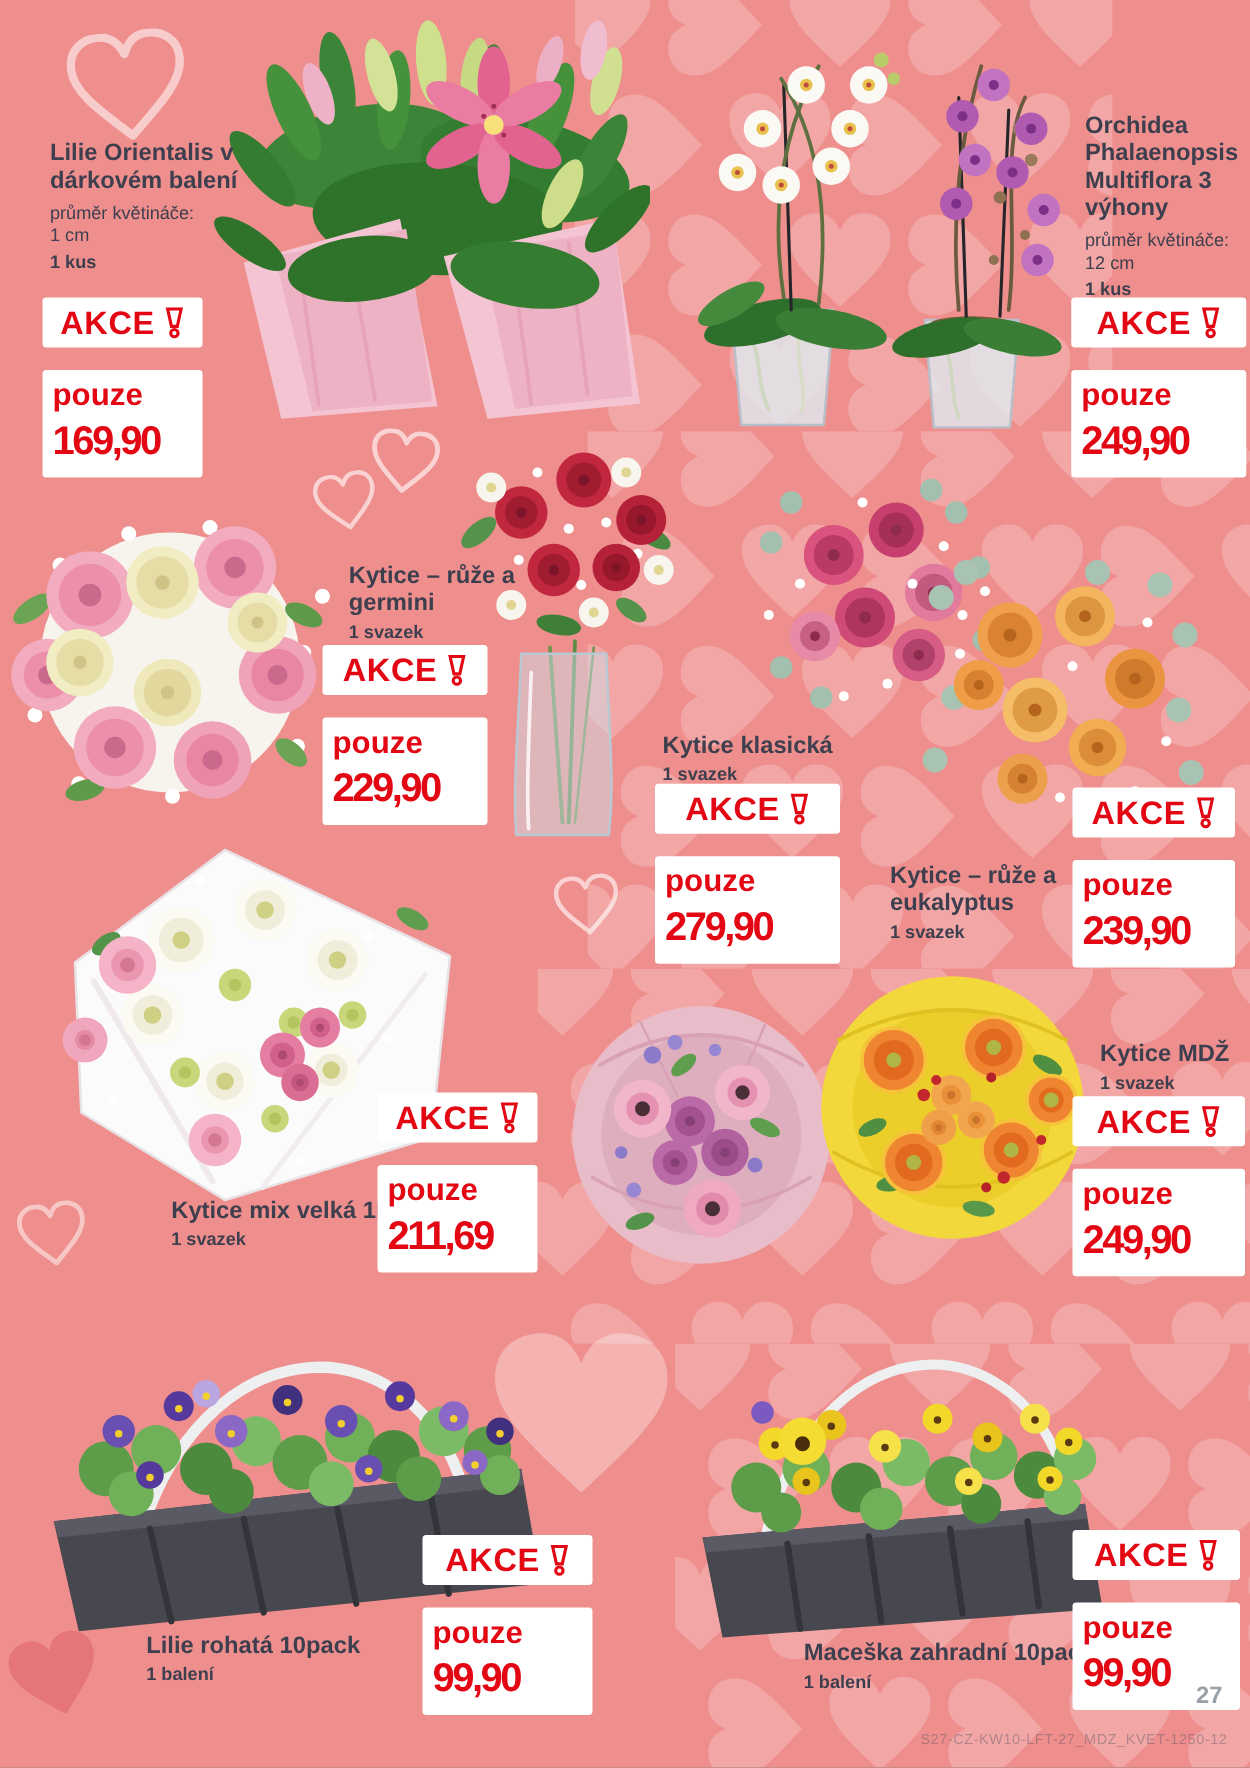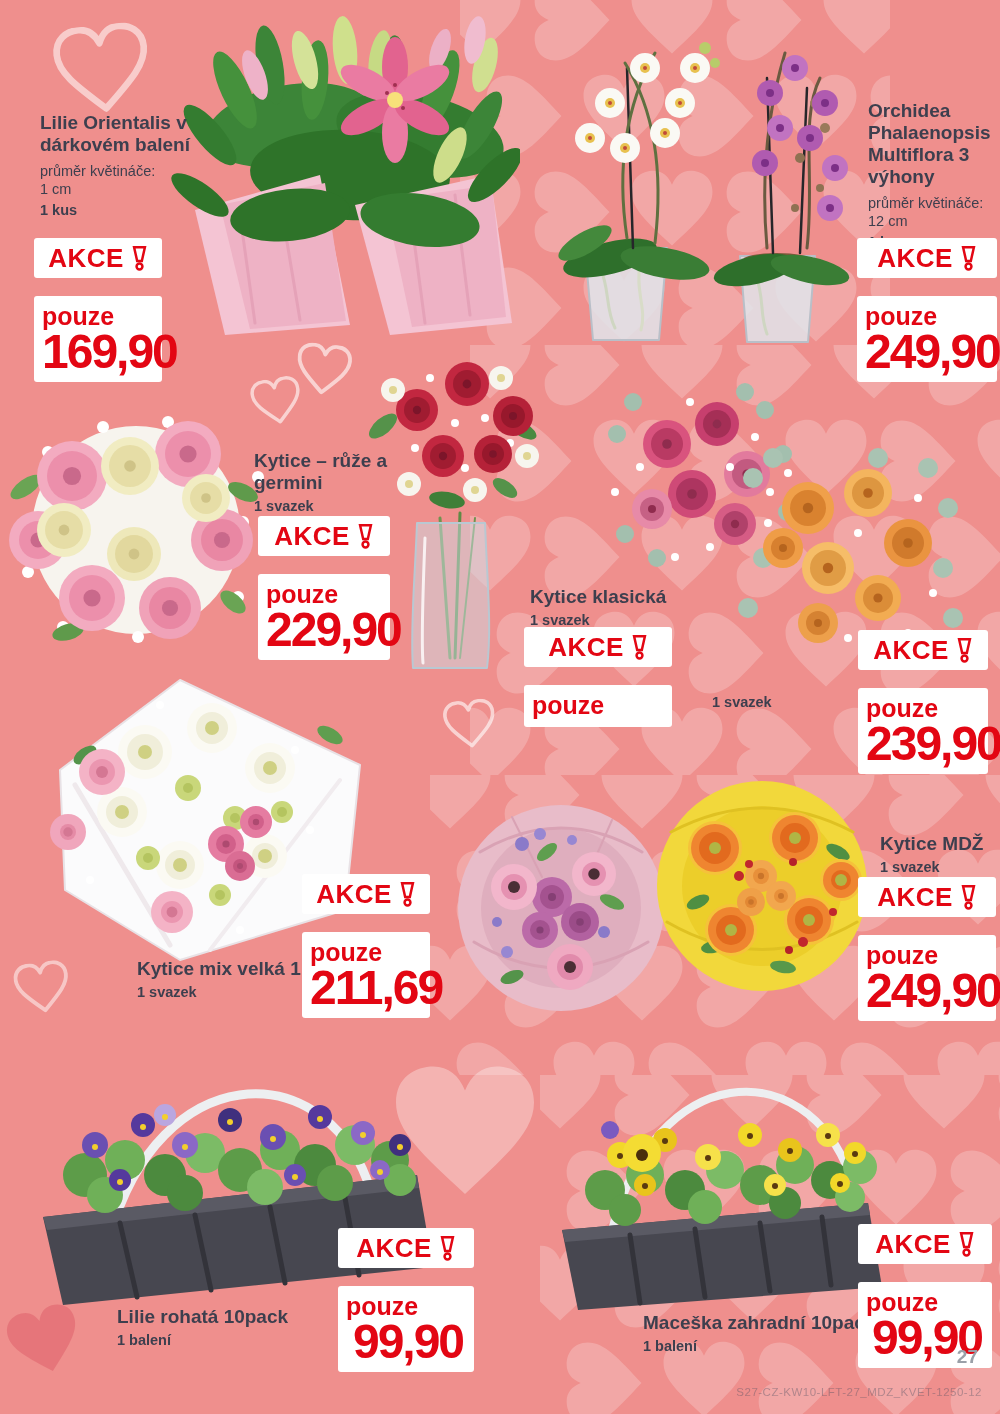--- a/index.html
+++ b/index.html
@@ -12,21 +12,21 @@
   .name-block{position:absolute;z-index:2;color:#3d3f4e;}
   .pname{font-size:19px;line-height:22px;font-weight:bold;}
   .pdesc{font-size:14.5px;line-height:18px;margin-top:6px;font-weight:normal;}
   .punit{font-size:14.5px;line-height:18px;font-weight:bold;margin-top:3px;}
   .offer{position:absolute;z-index:3;}
   .akce-box{background:#fff;border-radius:3px;height:40px;display:flex;align-items:center;justify-content:center;gap:7px;}
   .akce-t{color:#e30613;font-weight:bold;font-size:26px;letter-spacing:0.5px;}
   .excl{width:17px;height:30px;flex:0 0 auto;}
   .price-box{background:#fff;border-radius:3px;margin-top:18px;padding:7px 4px 9px 8px;}
   .pouze{color:#e30613;font-weight:bold;font-size:25px;line-height:26px;}
-  .price{color:#e30613;font-weight:bold;font-size:48px;line-height:42px;letter-spacing:-2px;margin-top:2px;white-space:nowrap;text-align:center;}
+  .price{color:#e30613;font-weight:bold;font-size:32px;line-height:42px;letter-spacing:-2px;margin-top:2px;white-space:nowrap;}
   .pagenum{position:absolute;right:22px;top:1346px;z-index:3;color:#9aa0a8;font-size:19px;font-weight:bold;}
   .code{position:absolute;right:18px;top:1386px;z-index:3;color:rgba(70,75,95,0.38);font-size:11.5px;letter-spacing:0.5px;}
 </style>
 </head>
 <body>
 
 <div class="page">
 
   <div class="hearts" style="left:460px;top:0;width:430px;height:345px"><svg width="430" height="345" viewBox="0 0 430 345">
         <g transform="translate(-24,-24) rotate(0 44 44) scale(0.88)">
@@ -984,40 +984,40 @@
           <path d="M4,3 H18 L14,21 H8 Z" fill="none" stroke="#e30613" stroke-width="3.2"></path>
           <circle cx="11" cy="28" r="3.8" fill="none" stroke="#e30613" stroke-width="3.2"></circle>
         </svg>
     </div>
     <div class="price-box">
       <div class="pouze">pouze</div>
       <div class="price">169,90</div>
     </div>
   </div>
 
-  <div class="name-block" style="left:868px;top:100px;width:132px">
+  <div class="name-block" style="left:868px;top:90px;width:132px">
     <div class="pname">Orchidea Phalaenopsis Multiflora 3 výhony</div>
     <div class="pdesc" style="width:125px">průměr květináče: 12 cm</div>
     <div class="punit">1 kus</div>
   </div>
   <div class="offer" style="left:857px;top:238px;width:140px">
     <div class="akce-box">
       <span class="akce-t">AKCE</span>
       <svg class="excl" viewBox="0 0 22 34">
           <path d="M4,3 H18 L14,21 H8 Z" fill="none" stroke="#e30613" stroke-width="3.2"></path>
           <circle cx="11" cy="28" r="3.8" fill="none" stroke="#e30613" stroke-width="3.2"></circle>
         </svg>
     </div>
     <div class="price-box">
       <div class="pouze">pouze</div>
       <div class="price">249,90</div>
     </div>
   </div>
 
-  <div class="name-block" style="left:254px;top:450px;width:150px">
+  <div class="name-block" style="left:279px;top:450px;width:150px">
     <div class="pname">Kytice – růže a germini</div>
     <div class="punit">1 svazek</div>
   </div>
   <div class="offer" style="left:258px;top:516px;width:132px">
     <div class="akce-box">
       <span class="akce-t">AKCE</span>
       <svg class="excl" viewBox="0 0 22 34">
           <path d="M4,3 H18 L14,21 H8 Z" fill="none" stroke="#e30613" stroke-width="3.2"></path>
           <circle cx="11" cy="28" r="3.8" fill="none" stroke="#e30613" stroke-width="3.2"></circle>
         </svg>
@@ -1035,24 +1035,26 @@
   <div class="offer" style="left:524px;top:627px;width:148px">
     <div class="akce-box">
       <span class="akce-t">AKCE</span>
       <svg class="excl" viewBox="0 0 22 34">
           <path d="M4,3 H18 L14,21 H8 Z" fill="none" stroke="#e30613" stroke-width="3.2"></path>
           <circle cx="11" cy="28" r="3.8" fill="none" stroke="#e30613" stroke-width="3.2"></circle>
         </svg>
     </div>
     <div class="price-box">
       <div class="pouze">pouze</div>
+      <div class="price">279,90</div>
     </div>
   </div>
 
   <div class="name-block" style="left:712px;top:690px;width:165px">
+    <div class="pname">Kytice – růže a eukalyptus</div>
     <div class="punit">1 svazek</div>
   </div>
   <div class="offer" style="left:858px;top:630px;width:130px">
     <div class="akce-box">
       <span class="akce-t">AKCE</span>
       <svg class="excl" viewBox="0 0 22 34">
           <path d="M4,3 H18 L14,21 H8 Z" fill="none" stroke="#e30613" stroke-width="3.2"></path>
           <circle cx="11" cy="28" r="3.8" fill="none" stroke="#e30613" stroke-width="3.2"></circle>
         </svg>
     </div>

